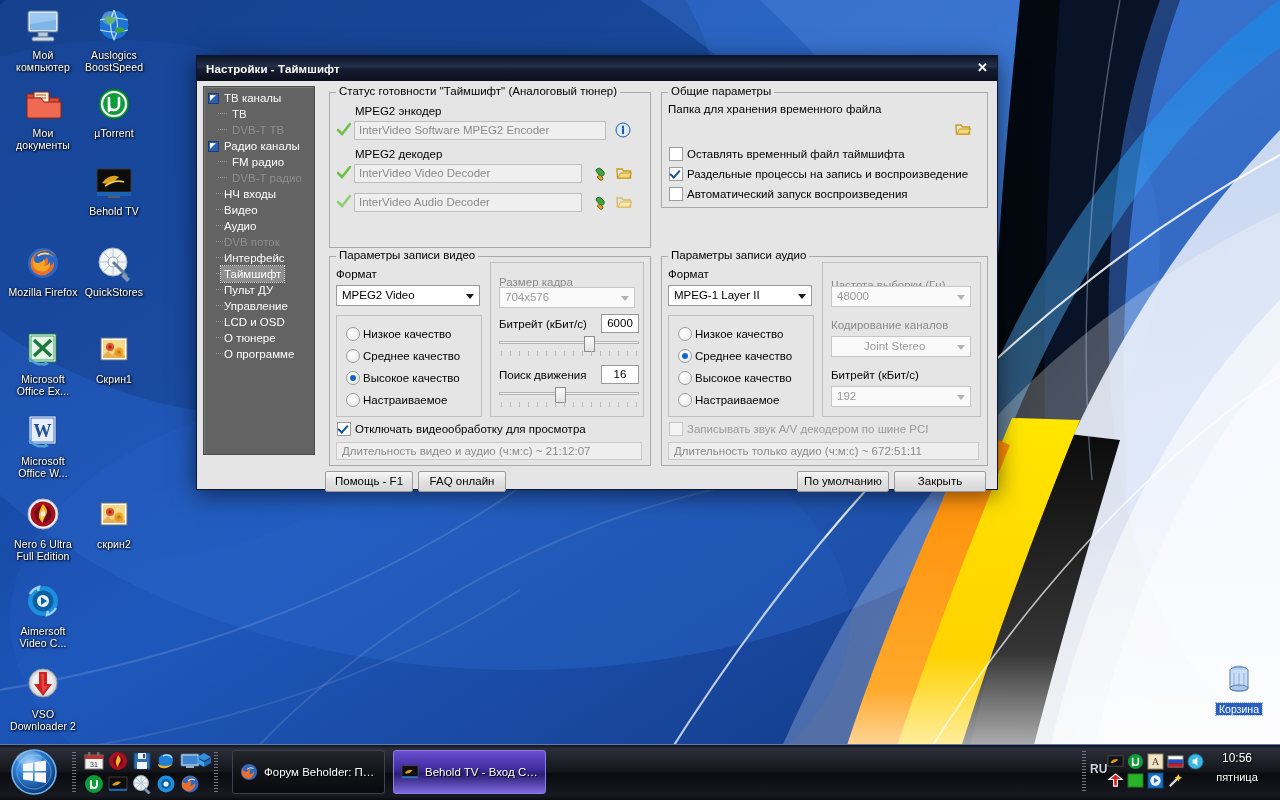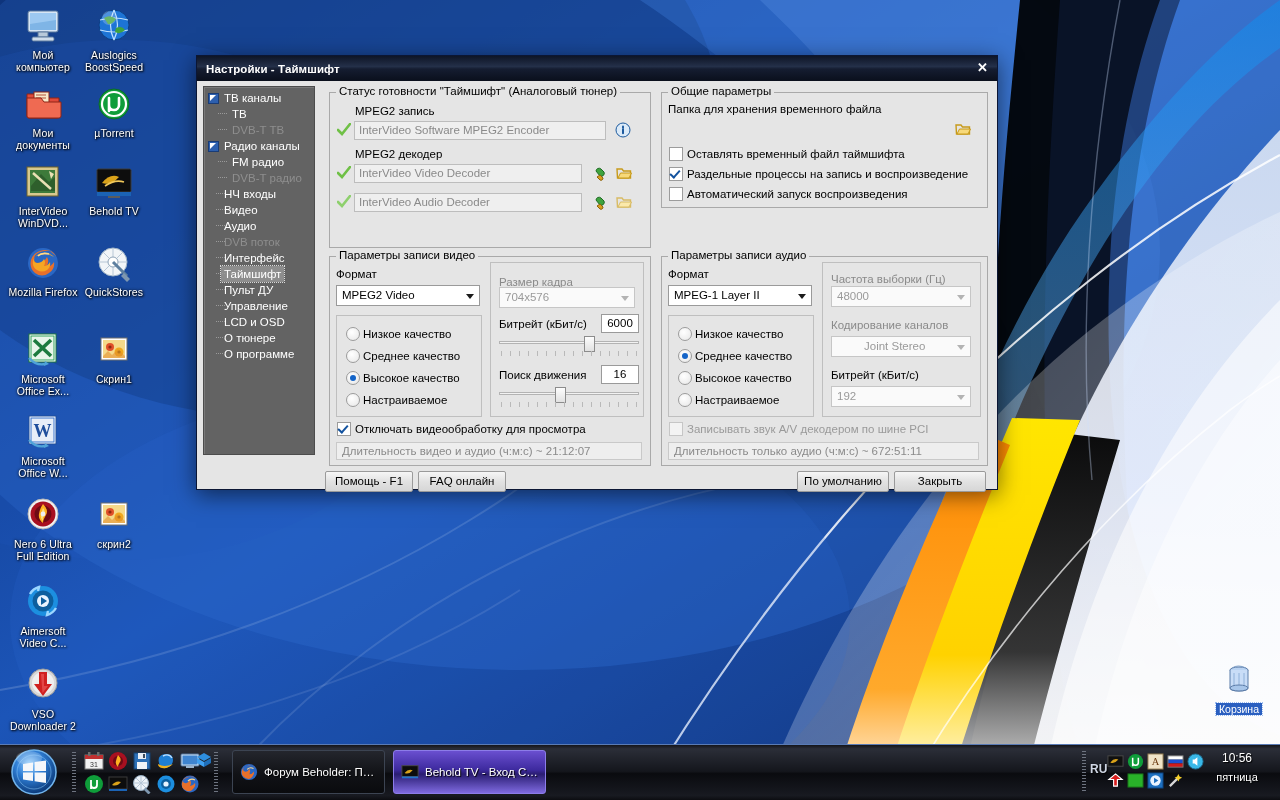--- a/index.html
+++ b/index.html
@@ -287,30 +287,20 @@
 
   <div class="dicon" style="left:77px;top:84px;">
     <svg class="glyph" viewBox="0 0 40 40">
       <circle cx="20" cy="20" r="15" fill="#0f9d3a" stroke="#0a6b28"></circle>
       <circle cx="20" cy="20" r="12" fill="none" stroke="#ffffff" stroke-width="2.2"></circle>
       <path d="M15 14 v7 a5 5 0 0 0 10 0 v-7 M15 14 v13" stroke="#ffffff" stroke-width="2.6" fill="none" stroke-linecap="round"></path>
     </svg>
     <div class="lbl"><span>µTorrent</span></div>
   </div>
 
-  <div class="dicon" style="left:6px;top:162px;">
-    <svg class="glyph" viewBox="0 0 40 40">
-      <rect x="4" y="5" width="31" height="29" fill="#d7c98f" stroke="#6e6129"></rect>
-      <rect x="7" y="8" width="25" height="23" fill="#3d7a3a"></rect>
-      <path d="M8 24 l10 -12 l8 8 l6 -5 v14 H8 z" fill="#2e5f2c"></path>
-      <path d="M10 11 l18 16" stroke="#e9e0b4" stroke-width="2.4"></path>
-      <path d="M26 9 l5 3 l-3 5 z" fill="#e9e0b4"></path>
-    </svg>
-    <div class="lbl"><span>InterVideo<br>WinDVD...</span></div>
-  </div>
 
   <div class="dicon" style="left:77px;top:162px;">
     <svg class="glyph" viewBox="0 0 40 40">
       <rect x="3" y="7" width="34" height="23" rx="1.5" fill="#0d0d0d" stroke="#3a3a3a"></rect>
       <path d="M8 21 q8 -10 17 -6 q-8 9 -17 6 z" fill="#d9a21a"></path>
       <path d="M11 24 q10 -7 19 -4" stroke="#f0c75a" stroke-width="1.6" fill="none"></path>
       <rect x="3" y="30" width="34" height="4" fill="#1b63b5"></rect>
       <rect x="14" y="34" width="12" height="2" fill="#5c5c5c"></rect>
     </svg>
     <div class="lbl"><span>Behold TV</span></div>
@@ -517,21 +507,21 @@
         <div class="tnode lvl0">
           <span class="dash"></span>
           <span class="tlbl">О программе</span>
         </div>
       </div>
     </div>
 
     <div class="group" style="left:132px;top:11px;width:320px;height:154px;">
       <div class="group-title">Статус готовности "Таймшифт" (Аналоговый тюнер)</div>
 
-      <div class="fld-label" style="left:25px;top:12px;">MPEG2 запись</div>
+      <div class="fld-label" style="left:25px;top:12px;">MPEG2 энкодер</div>
       <svg class="ok-check" style="left:7px;top:30px;" viewBox="0 0 14 14">
         <path d="M1 7 L5 11 L13 1" stroke="#6fc046" stroke-width="2.6" fill="none" stroke-linecap="round"></path>
       </svg>
       <div class="textbox ro" style="left:24px;top:28px;width:252px;">InterVideo Software MPEG2 Encoder</div>
       <svg class="iconbtn" style="left:285px;top:29px;" viewBox="0 0 16 16">
         <circle cx="8" cy="8" r="7" fill="#dbeaf8" stroke="#1d5a9e"></circle>
         <path d="M8 5.6 v.1 M8 7.2 v4" stroke="#1d5a9e" stroke-width="2" stroke-linecap="round"></path>
         <circle cx="8" cy="4.6" r="1" fill="#1d5a9e"></circle>
       </svg>
 
@@ -631,21 +621,21 @@
       </div>
 
       <div class="inner-box" style="left:6px;top:58px;width:144px;height:100px;">
         <div class="radio" style="left:9px;top:11px;">Низкое качество</div>
         <div class="radio on" style="left:9px;top:33px;">Среднее качество</div>
         <div class="radio" style="left:9px;top:55px;">Высокое качество</div>
         <div class="radio" style="left:9px;top:77px;">Настраиваемое</div>
       </div>
 
       <div class="inner-box" style="left:160px;top:5px;width:157px;height:153px;">
-        <div class="fld-label dim" style="left:8px;top:10px;">Частота выборки (Гц)</div>
+        <div class="fld-label dim" style="left:8px;top:16px;">Частота выборки (Гц)</div>
         <div class="combo dis" style="left:8px;top:23px;width:140px;">
           <span>48000</span>
           <span class="arr"></span>
         </div>
 
         <div class="fld-label dim" style="left:8px;top:56px;">Кодирование каналов</div>
         <div class="combo dis" style="left:8px;top:73px;width:140px;padding-left:32px;">
           <span>Joint Stereo</span>
           <span class="arr"></span>
         </div>

